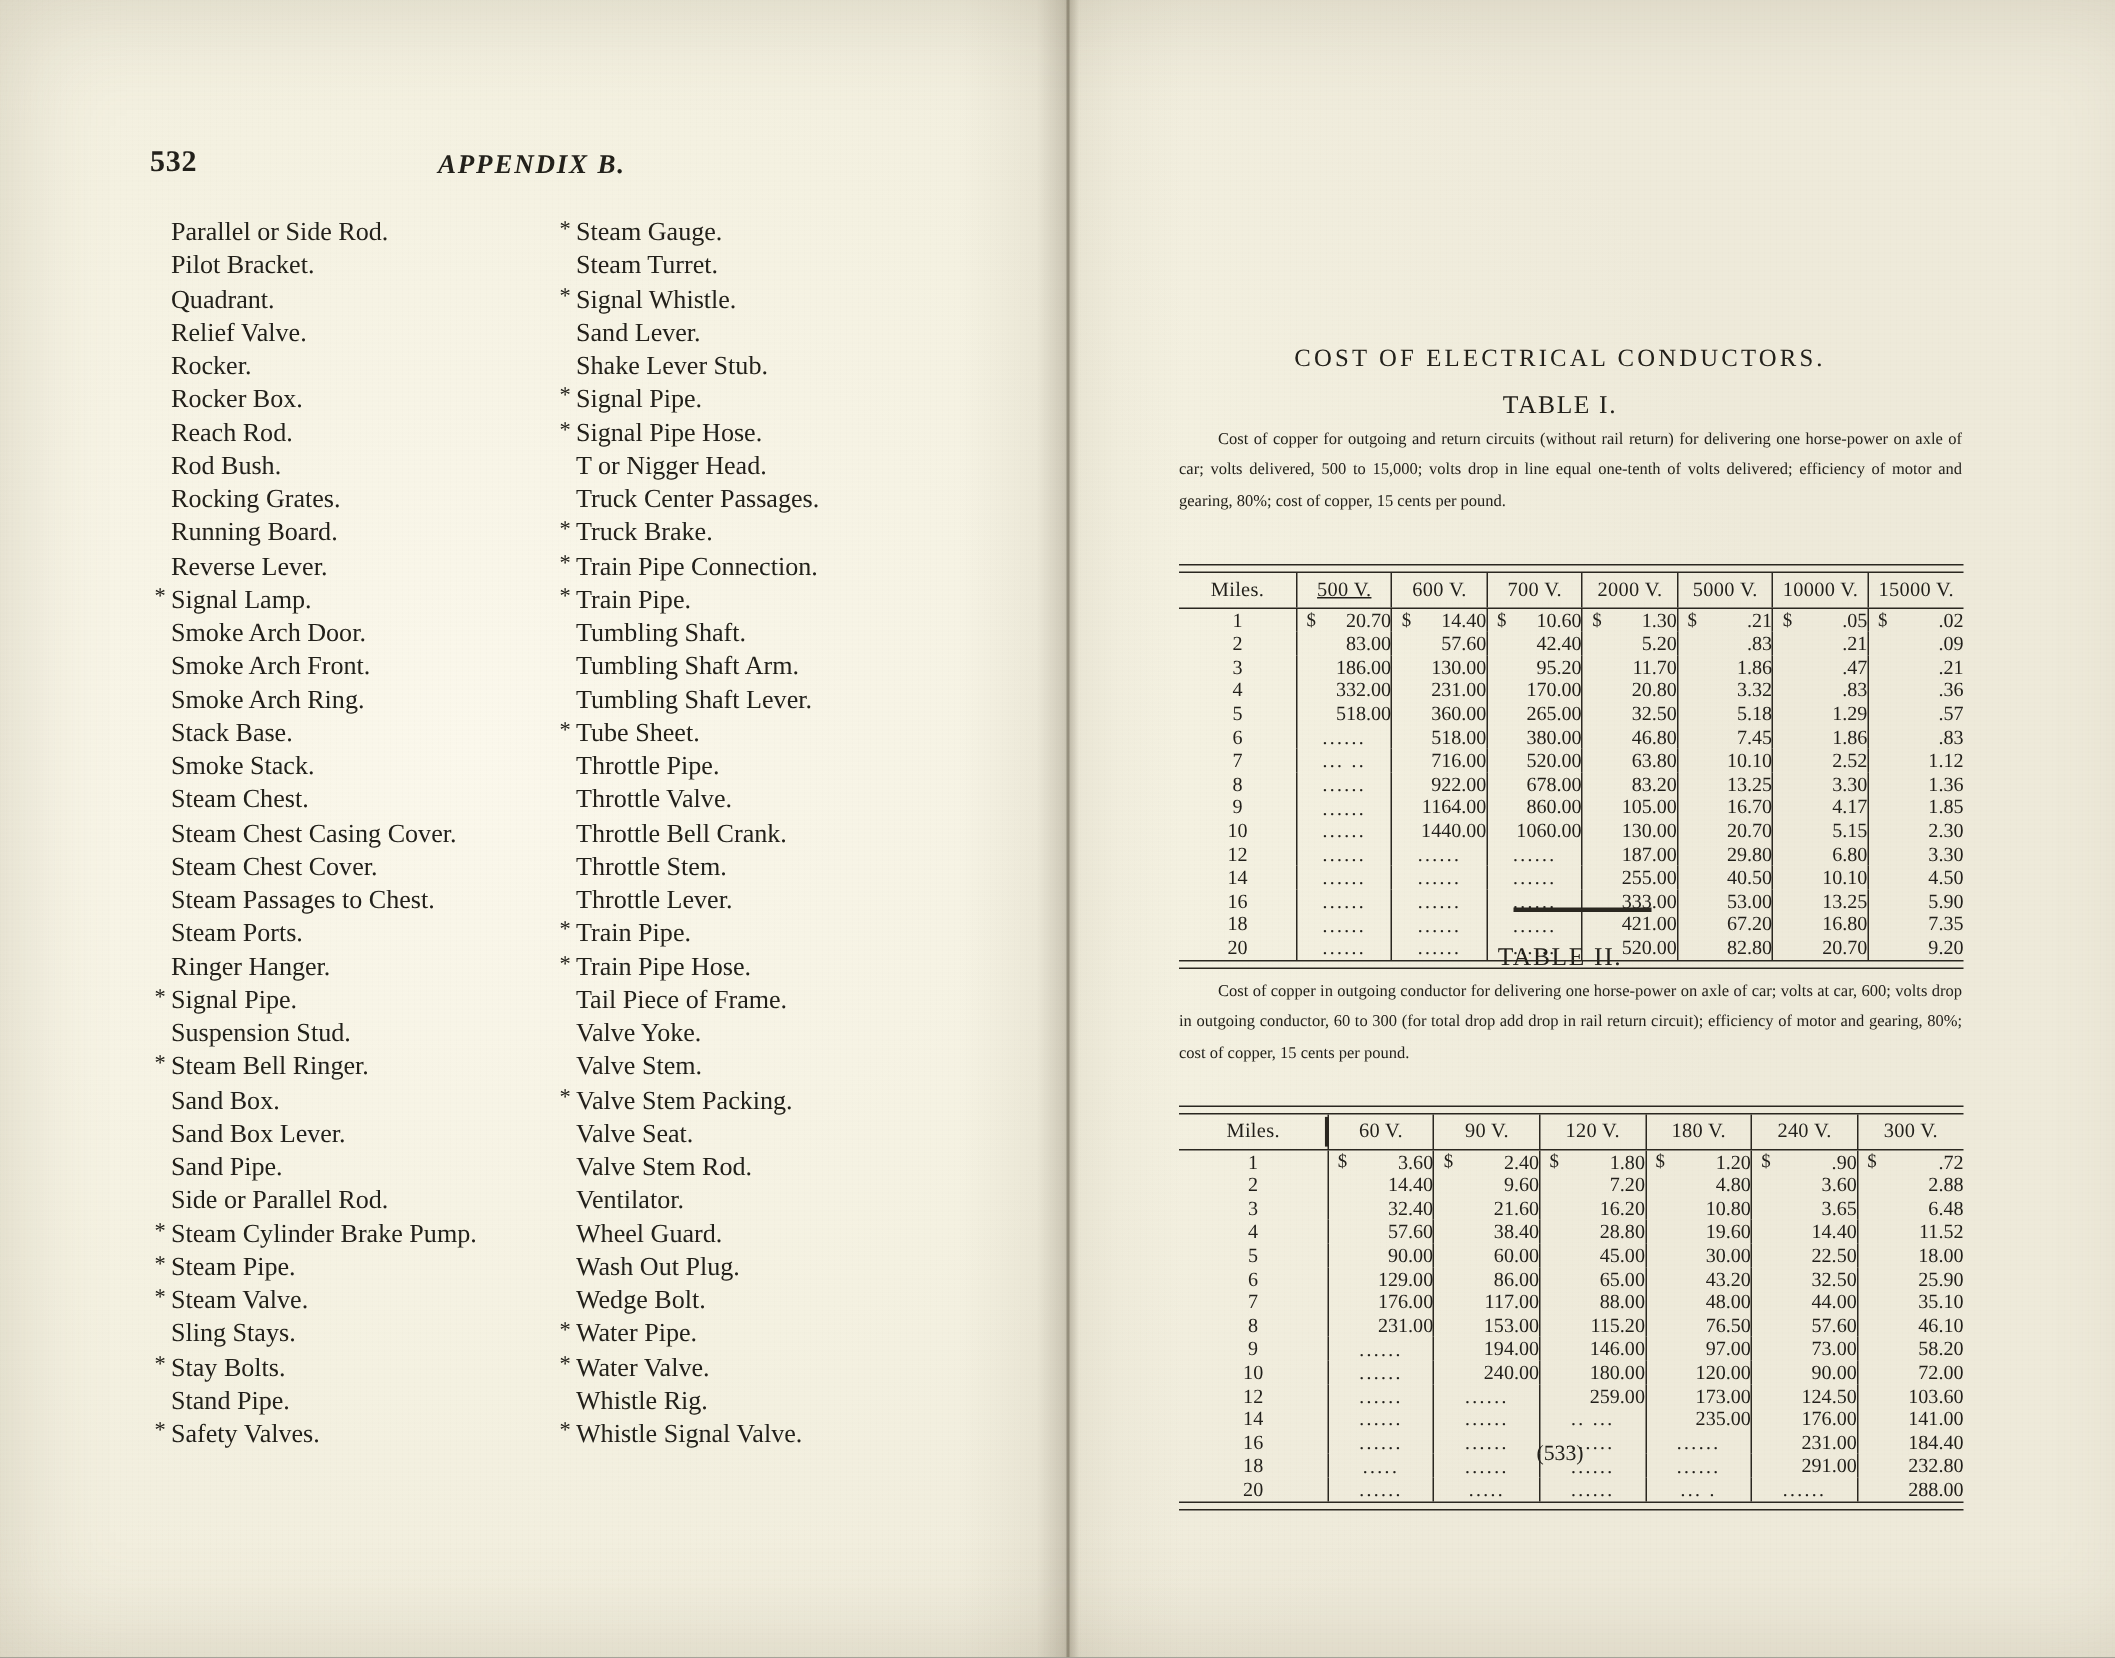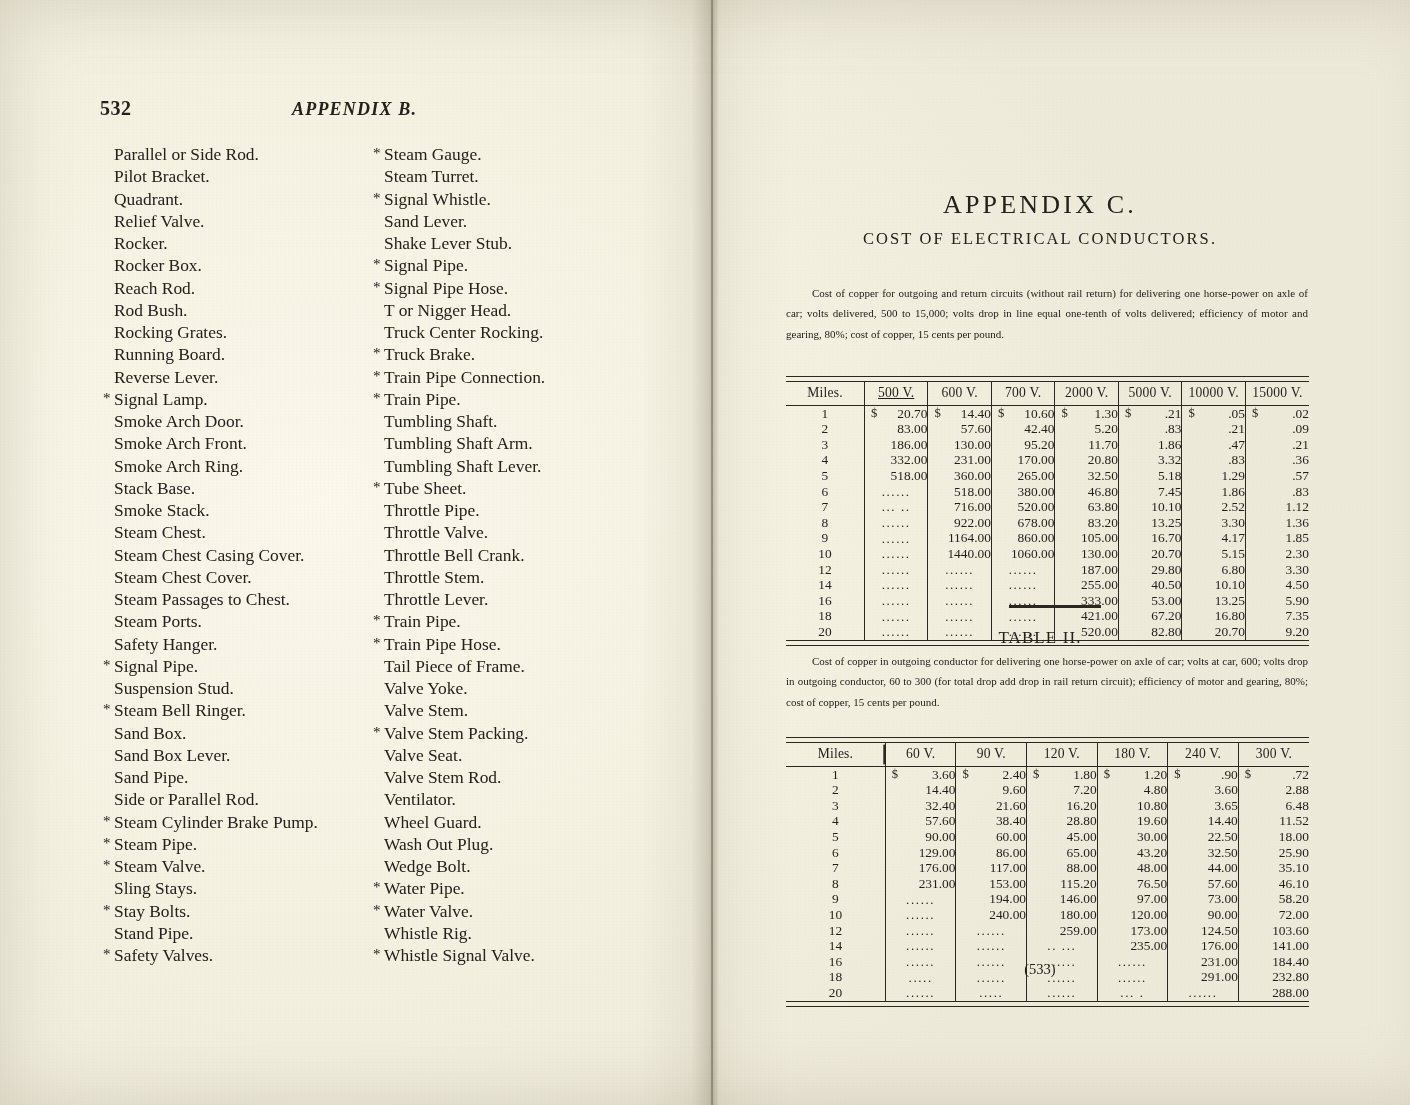--- a/index.html
+++ b/index.html
@@ -255,21 +255,21 @@
       <div class="list-item"><span>Smoke Arch Door.</span></div>
       <div class="list-item"><span>Smoke Arch Front.</span></div>
       <div class="list-item"><span>Smoke Arch Ring.</span></div>
       <div class="list-item"><span>Stack Base.</span></div>
       <div class="list-item"><span>Smoke Stack.</span></div>
       <div class="list-item"><span>Steam Chest.</span></div>
       <div class="list-item"><span>Steam  Chest Casing Cover.</span></div>
       <div class="list-item"><span>Steam Chest Cover.</span></div>
       <div class="list-item"><span>Steam Passages to Chest.</span></div>
       <div class="list-item"><span>Steam Ports.</span></div>
-      <div class="list-item"><span>Safety Hanger.</span></div>
+      <div class="list-item"><span>Ringer Hanger.</span></div>
       <div class="list-item"><span class="star">*</span><span>Signal Pipe.</span></div>
       <div class="list-item"><span>Suspension Stud.</span></div>
       <div class="list-item"><span class="star">*</span><span>Steam Bell Ringer.</span></div>
       <div class="list-item"><span>Sand Box.</span></div>
       <div class="list-item"><span>Sand Box Lever.</span></div>
       <div class="list-item"><span>Sand Pipe.</span></div>
       <div class="list-item"><span>Side or Parallel Rod.</span></div>
       <div class="list-item"><span class="star">*</span><span>Steam Cylinder Brake Pump.</span></div>
       <div class="list-item"><span class="star">*</span><span>Steam Pipe.</span></div>
       <div class="list-item"><span class="star">*</span><span>Steam Valve.</span></div>
@@ -280,21 +280,21 @@
     </div>
   <div class="list-col ink" id="list-col-2">
       <div class="list-item"><span class="star">*</span><span>Steam Gauge.</span></div>
       <div class="list-item"><span>Steam Turret.</span></div>
       <div class="list-item"><span class="star">*</span><span>Signal Whistle.</span></div>
       <div class="list-item"><span>Sand Lever.</span></div>
       <div class="list-item"><span>Shake Lever Stub.</span></div>
       <div class="list-item"><span class="star">*</span><span>Signal Pipe.</span></div>
       <div class="list-item"><span class="star">*</span><span>Signal Pipe Hose.</span></div>
       <div class="list-item"><span>T or Nigger Head.</span></div>
-      <div class="list-item"><span>Truck Center Rocking.</span></div>
+      <div class="list-item"><span>Truck Center Passages.</span></div>
       <div class="list-item"><span class="star">*</span><span>Truck Brake.</span></div>
       <div class="list-item"><span class="star">*</span><span>Train Pipe Connection.</span></div>
       <div class="list-item"><span class="star">*</span><span>Train Pipe.</span></div>
       <div class="list-item"><span>Tumbling Shaft.</span></div>
       <div class="list-item"><span>Tumbling Shaft Arm.</span></div>
       <div class="list-item"><span>Tumbling Shaft Lever.</span></div>
       <div class="list-item"><span class="star">*</span><span>Tube Sheet.</span></div>
       <div class="list-item"><span>Throttle Pipe.</span></div>
       <div class="list-item"><span>Throttle Valve.</span></div>
       <div class="list-item"><span>Throttle Bell Crank.</span></div>
@@ -311,23 +311,23 @@
       <div class="list-item"><span>Ventilator.</span></div>
       <div class="list-item"><span>Wheel Guard.</span></div>
       <div class="list-item"><span>Wash Out Plug.</span></div>
       <div class="list-item"><span>Wedge Bolt.</span></div>
       <div class="list-item"><span class="star">*</span><span>Water Pipe.</span></div>
       <div class="list-item"><span class="star">*</span><span>Water Valve.</span></div>
       <div class="list-item"><span>Whistle Rig.</span></div>
       <div class="list-item"><span class="star">*</span><span>Whistle Signal Valve.</span></div>
     </div>
 
-  <div class="appendix-title ink">APPENDIX C.</div>
   <div class="cost-subtitle ink">COST OF ELECTRICAL CONDUCTORS.</div>
 
+  <div class="table-caption ink" id="caption-1">TABLE I.</div>
   <div class="blurb ink" id="blurb-1">Cost of copper for outgoing and return circuits (without rail return) for delivering one horse-power on axle of car; volts delivered, 500 to 15,000; volts drop in line equal one-tenth of volts delivered; efficiency of motor and gearing, 80%;  cost of copper, 15 cents per pound.</div>
 
   <div class="data-table-wrap" id="table-1-wrap">
     <div class="rule-double"></div>
     <table class="data" id="data-table-1">
         <colgroup>
           <col style="width: 15%;">
           <col style="width: 12.1429%;">
           <col style="width: 12.1429%;">
           <col style="width: 12.1429%;">

